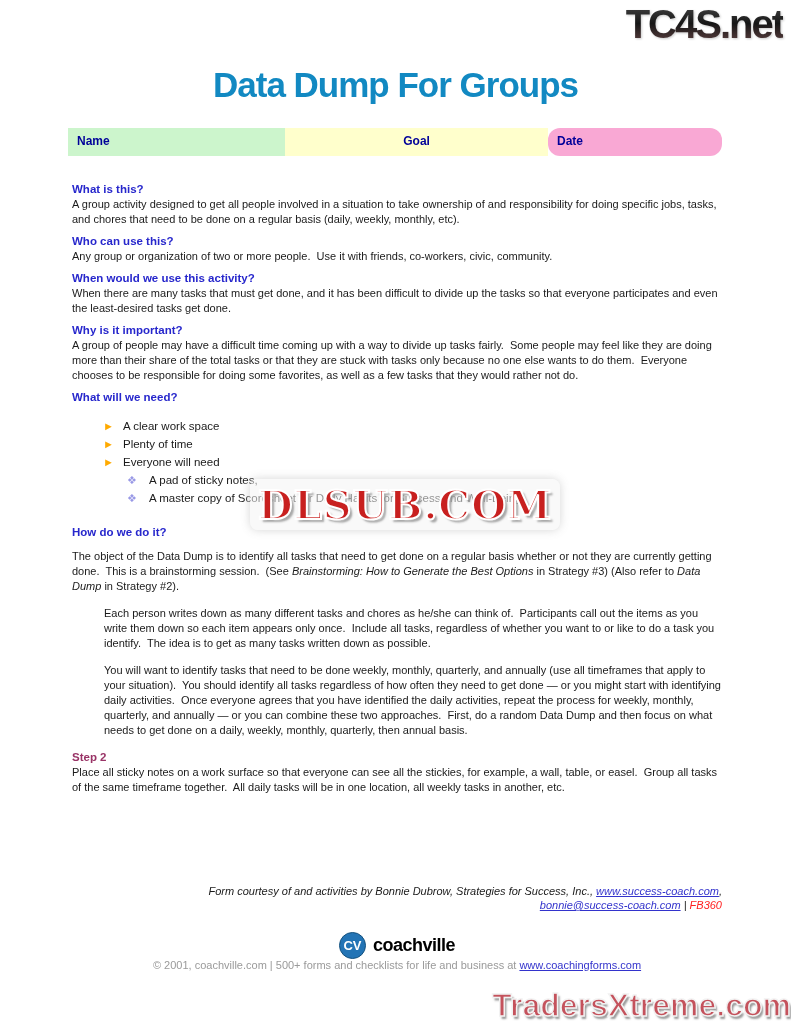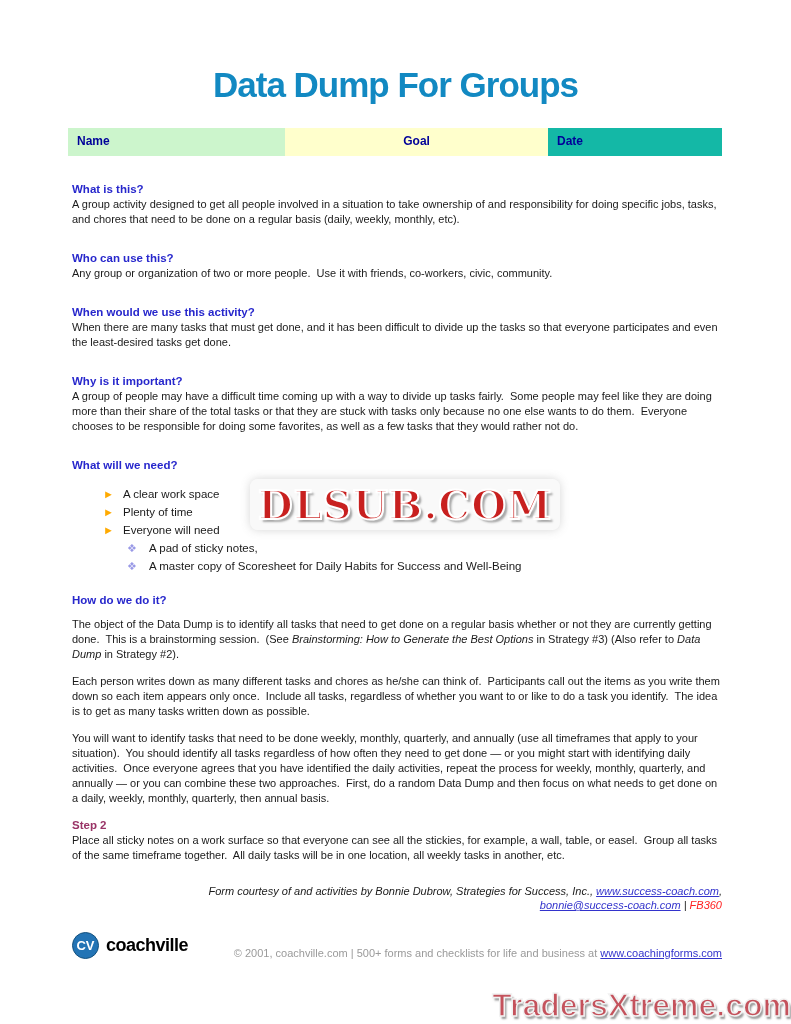--- a/index.html
+++ b/index.html
@@ -40,71 +40,72 @@
     color:#1289c2;
   }
   .form-table {
     display:flex; margin:24px 69px 0 68px; height:28px;
   }
   .form-cell {
     padding:6px 9px; font-size:12px; font-weight:bold; color:#000099;
   }
   .cell-name { width:33.2%; background:#ccf5cc; }
   .cell-goal { width:40.2%; background:#ffffcc;text-align:center; }
-  .cell-date { width:26.6%; background:#14b8a6; }
+  .cell-date { width:26.6%; background:#f9a8d4;border-radius:12px; }
   
   .content { padding:0 69px 0 72px; }
-  .sec { margin-top:24px; }
+  .sec { margin-top:7px; }
   .sec-first { margin-top:26px; }
   h2 {
     font-size:11.5px; line-height:15px; font-weight:bold; color:#2727cc;
   }
   h3 {
     font-size:11.5px; line-height:15px; font-weight:bold; color:#993366;
   }
   p, .para {
     font-size:11px; line-height:15px; color:#1a1a1a; white-space:pre-wrap;
   }
-  .para + .para { margin-top:12px; }
+  .para + .para { margin-top:12px;margin-left:32px; }
   .ital { font-style:italic; }
   .bullets { margin-top:12px; }
   .b-row { display:flex; align-items:flex-start; line-height:18px; font-size:11.5px; }
   .b-icon { color:#ffaa00; font-size:11px; width:20px; margin-left:31px; flex:none; }
   .sb-row { display:flex; align-items:flex-start; line-height:18px; font-size:11.5px; }
   .sb-icon { color:#9999e6; font-size:11px; width:22px; margin-left:55px; flex:none; }
   .sec-how { margin-top:18px; }
   .sec-step1 { margin-top:9px; }
   .sec-step2 { margin-top:12px; }
   
   .credit {
     position:absolute; top:884px; right:69px; left:72px;
     text-align:right; font-style:italic; font-size:11px; line-height:14px; color:#1a1a1a;
   }
   .credit a, .credit .lnk { color:#3333cc; text-decoration:underline; cursor:pointer; }
   .credit .code { color:#ff2222; font-style:italic; }
   .footer-bar {
     position:absolute; top:932px; left:72px; right:69px;
-    display:flex; align-items:flex-end; justify-content:space-between;
+    display:flex; align-items:center; justify-content:space-between;flex-direction:column;
   }
   .logo { display:flex; align-items:center; }
   .logo-circle {
     width:27px; height:27px; border-radius:50%; background:#2374b5;
     color:#fff; font-weight:bold; font-size:13px;
     display:flex; align-items:center; justify-content:center;
     border:1px solid #14517e;
   }
   .logo-text { margin-left:7px; font-size:18px; font-weight:bold; color:#000; letter-spacing:-0.5px; }
   .copyright { font-size:11px; color:#9a9a9a; }
   .copyright .lnk { color:#3333cc; text-decoration:underline; cursor:pointer; }
 </style>
 </head>
 <body>
 
 <div class="page">
 
+  <div class="wm-top">TC4S.net</div>
   <div class="wm-mid">DLSUB.COM</div>
   <div class="wm-bot">TradersXtreme.com</div>
 
   <div class="title">Data Dump For Groups</div>
 
   <div class="form-table">
     <div class="form-cell cell-name">Name</div>
     <div class="form-cell cell-goal">Goal</div>
     <div class="form-cell cell-date">Date</div>
   </div>

